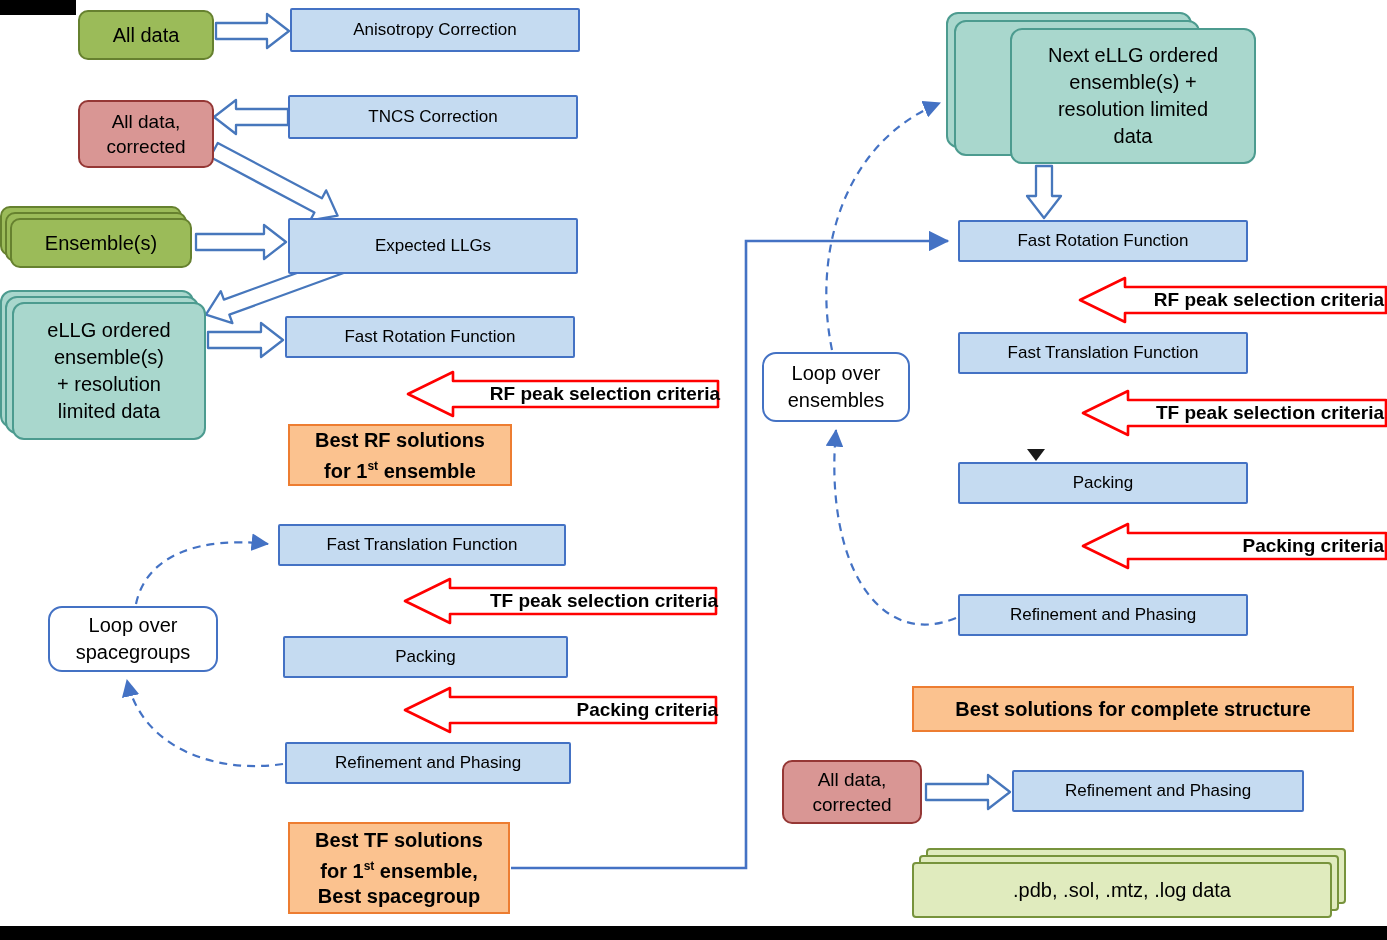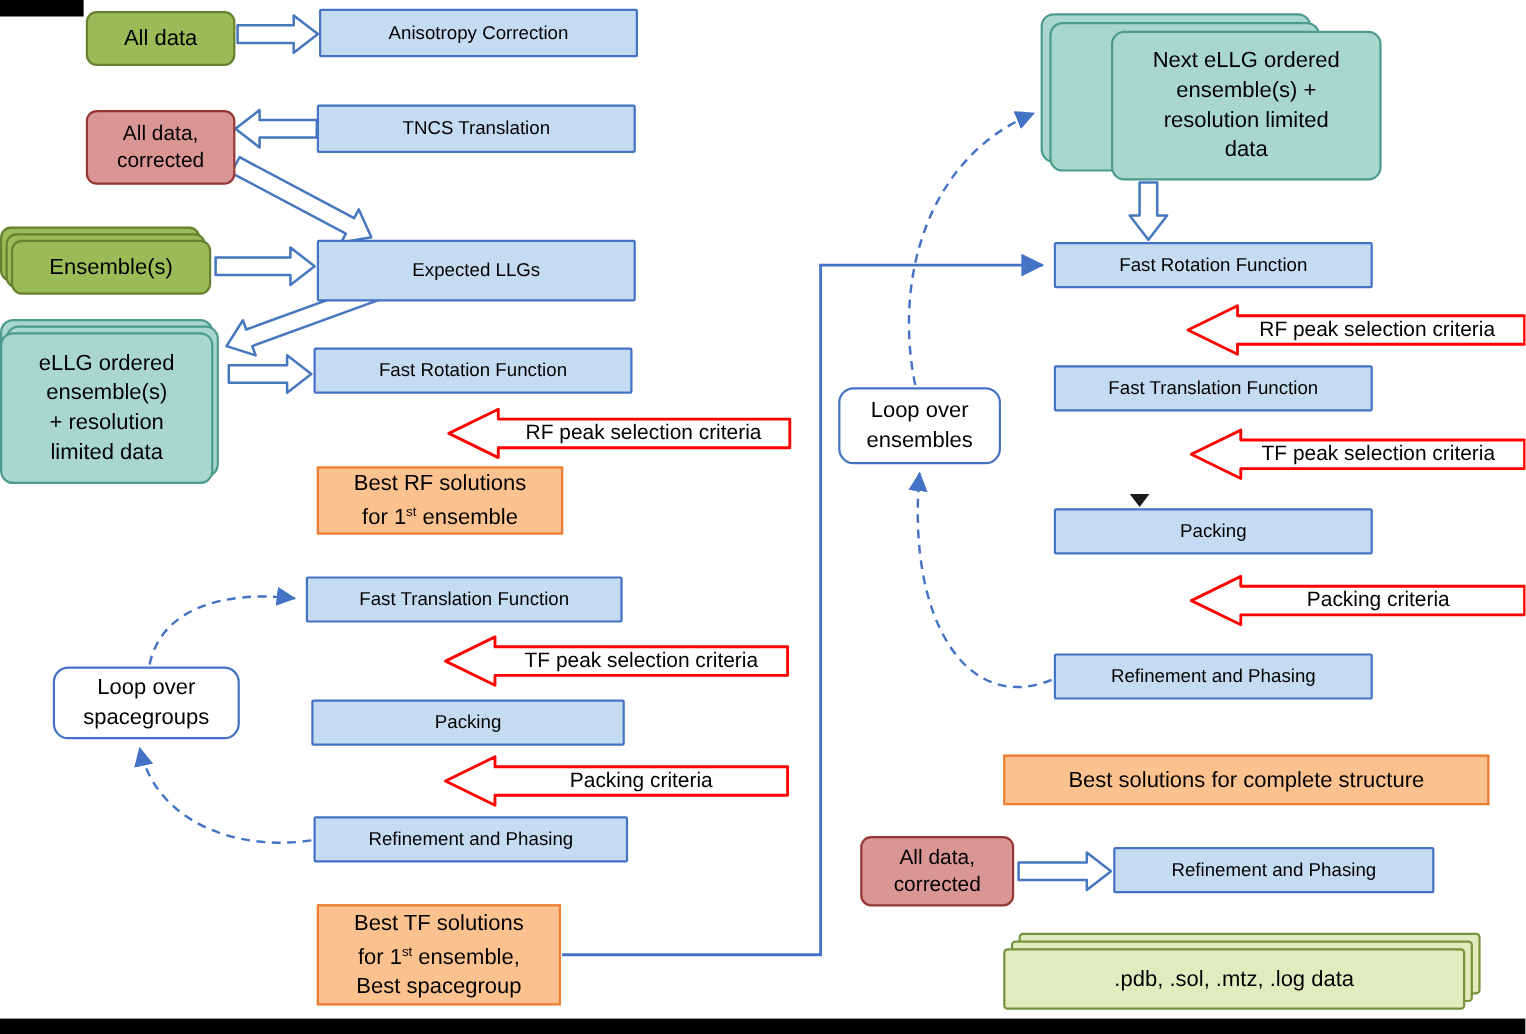--- a/index.html
+++ b/index.html
@@ -1,32 +1,32 @@
 <!DOCTYPE html>
 <html><head>
 <meta charset="utf-8">
 <style>
   html,body{margin:0;padding:0;background:#ffffff;}
   #canvas{position:relative;width:1387px;height:940px;background:#ffffff;
           font-family:"Liberation Sans",sans-serif;overflow:hidden;}
   .box{position:absolute;box-sizing:border-box;display:flex;flex-direction:column;
        align-items:center;justify-content:center;text-align:center;color:#000;}
   .blue{background:#C5DBF1;border:2px solid #4472C4;border-radius:2px;font-size:17px;}
-  .orange{background:#FBC28F;border:2px solid #ED7D31;font-size:20px;line-height:26px;}
+  .orange{background:#FBC28F;border:2px solid #ED7D31;font-size:20px;line-height:26px;font-weight:bold;}
   .pink{background:#D99694;border:2px solid #953735;border-radius:10px;font-size:19px;line-height:25px;}
   .green{background:#9BBB59;border:2px solid #66812F;border-radius:10px;font-size:20px;}
   .teal{background:#A9D7CD;border:2px solid #4C9B8F;border-radius:12px;font-size:20px;line-height:27px;}
   .loop{background:#ffffff;border:2.5px solid #4472C4;border-radius:14px;font-size:20px;line-height:27px;justify-content:center;}
   .files{background:#E0EBBE;border:2px solid #77933C;border-radius:4px;font-size:20px;}
   .stack-layer{position:absolute;box-sizing:border-box;}
   .layer-green{background:#9BBB59;border:2px solid #66812F;border-radius:10px;}
   .layer-teal{background:#A9D7CD;border:2px solid #4C9B8F;border-radius:12px;}
   .layer-files{background:#E0EBBE;border:2px solid #77933C;border-radius:4px;}
   .ml{white-space:pre-line;}
-  .red-label{position:absolute;font-size:19px;line-height:26px;text-align:center;color:#000;}
+  .red-label{position:absolute;font-size:19px;line-height:26px;text-align:right;color:#000;font-weight:bold;}
   .black-bar{position:absolute;background:#000;}
   svg.overlay{position:absolute;left:0;top:0;}
   .block-arrow{fill:#ffffff;stroke:#4777BC;stroke-width:2.3;stroke-linejoin:round;}
   .red-arrow{fill:#ffffff;stroke:#FF0000;stroke-width:2.6;stroke-linejoin:round;}
   .dash{stroke:#4472C4;fill:none;stroke-width:2.2;stroke-dasharray:8 6;}
   .conn{stroke:#4472C4;fill:none;stroke-width:2.6;}
   sup{font-size:12px;}
 </style>
 </head>
 <body>
@@ -72,41 +72,41 @@
 
   <div class="box green" style="left:78px;top:10px;width:136px;height:50px;">
     <div class="ml">All data</div>
   </div>
 
   <div class="box blue" style="left:290px;top:8px;width:290px;height:44px;">
     <div>Anisotropy Correction</div>
   </div>
 
   <div class="box blue" style="left:288px;top:95px;width:290px;height:44px;">
-    <div>TNCS Translation</div>
+    <div>TNCS Correction</div>
   </div>
 
   <div class="box pink" style="left:78px;top:100px;width:136px;height:68px;">
     <div class="ml">All data,
 corrected</div>
   </div>
 
   <div class="stack-layer layer-green" style="left:0px;top:206px;width:182px;height:50px;"></div>
   <div class="stack-layer layer-green" style="left:5px;top:212px;width:182px;height:50px;"></div>
   <div class="box green" style="left:10px;top:218px;width:182px;height:50px;">
     <div>Ensemble(s)</div>
   </div>
 
   <div class="box blue" style="left:288px;top:218px;width:290px;height:56px;">
     <div>Expected LLGs</div>
   </div>
 
   <div class="stack-layer layer-teal" style="left:0px;top:290px;width:194px;height:138px;"></div>
   <div class="stack-layer layer-teal" style="left:5px;top:296px;width:194px;height:138px;"></div>
-  <div class="box teal" style="left:0;top:302px;width:194px;height:138px;">
+  <div class="box teal" style="left:12px;top:302px;width:194px;height:138px;">
     <div class="ml">eLLG ordered
 ensemble(s)
 + resolution
 limited data</div>
   </div>
 
   <div class="box blue" style="left:285px;top:316px;width:290px;height:42px;">
     <div>Fast Rotation Function</div>
   </div>
 

